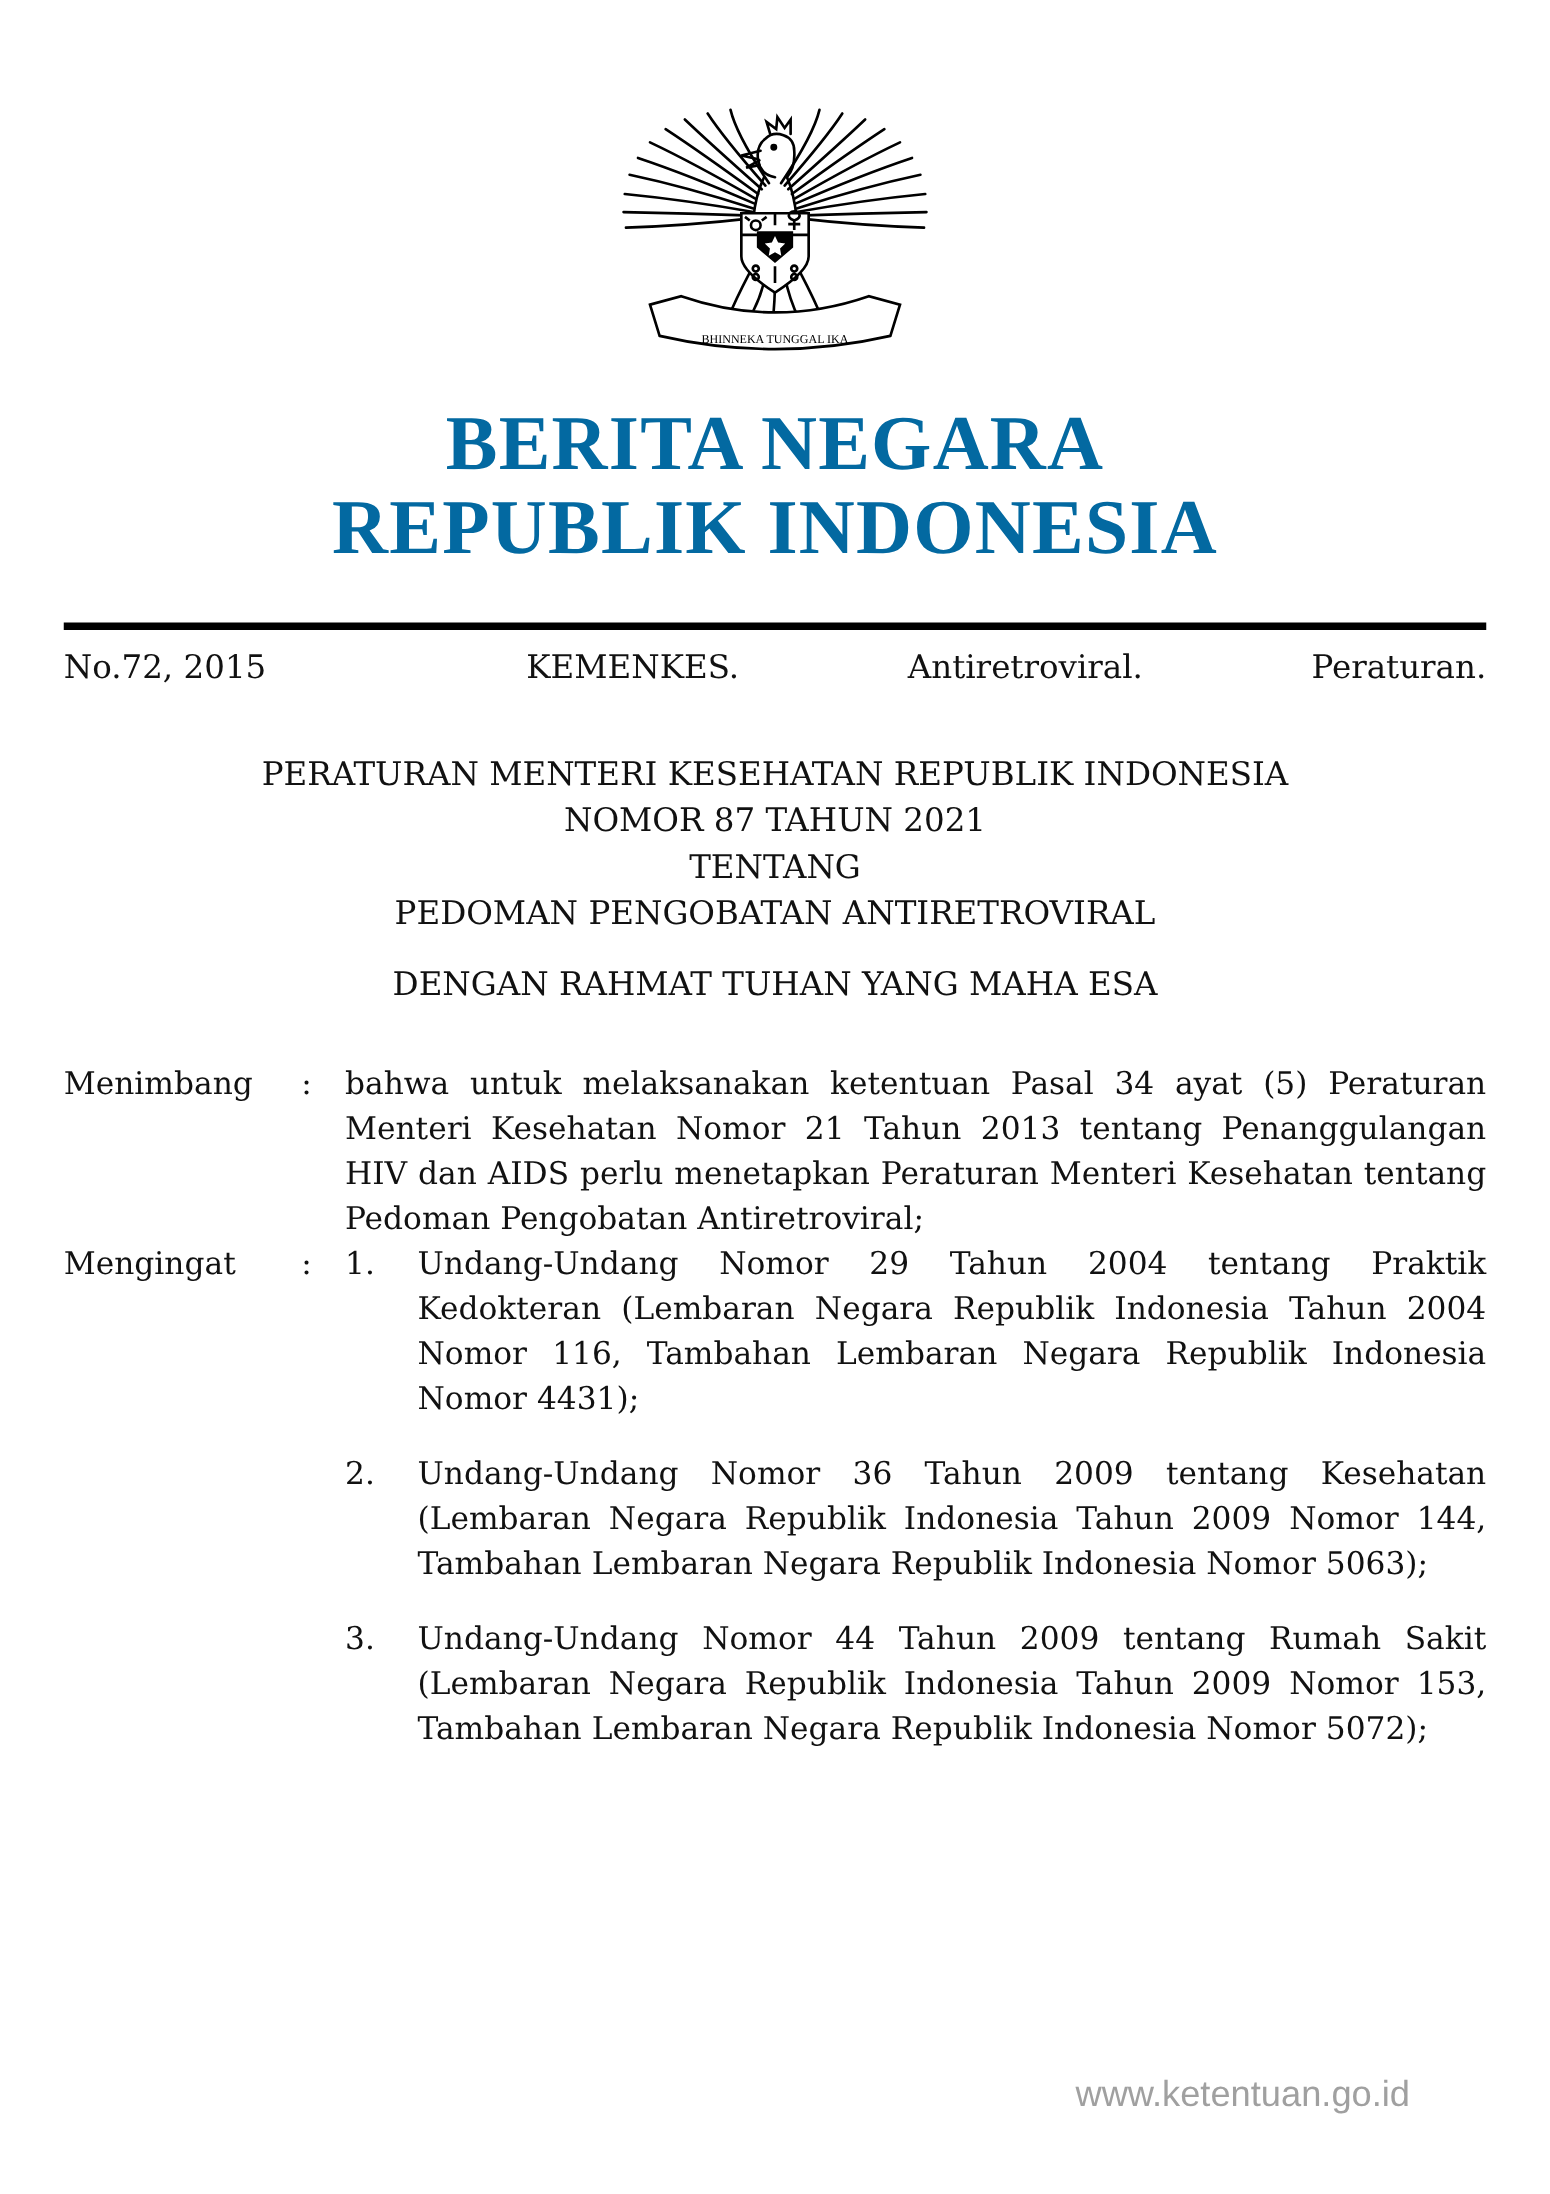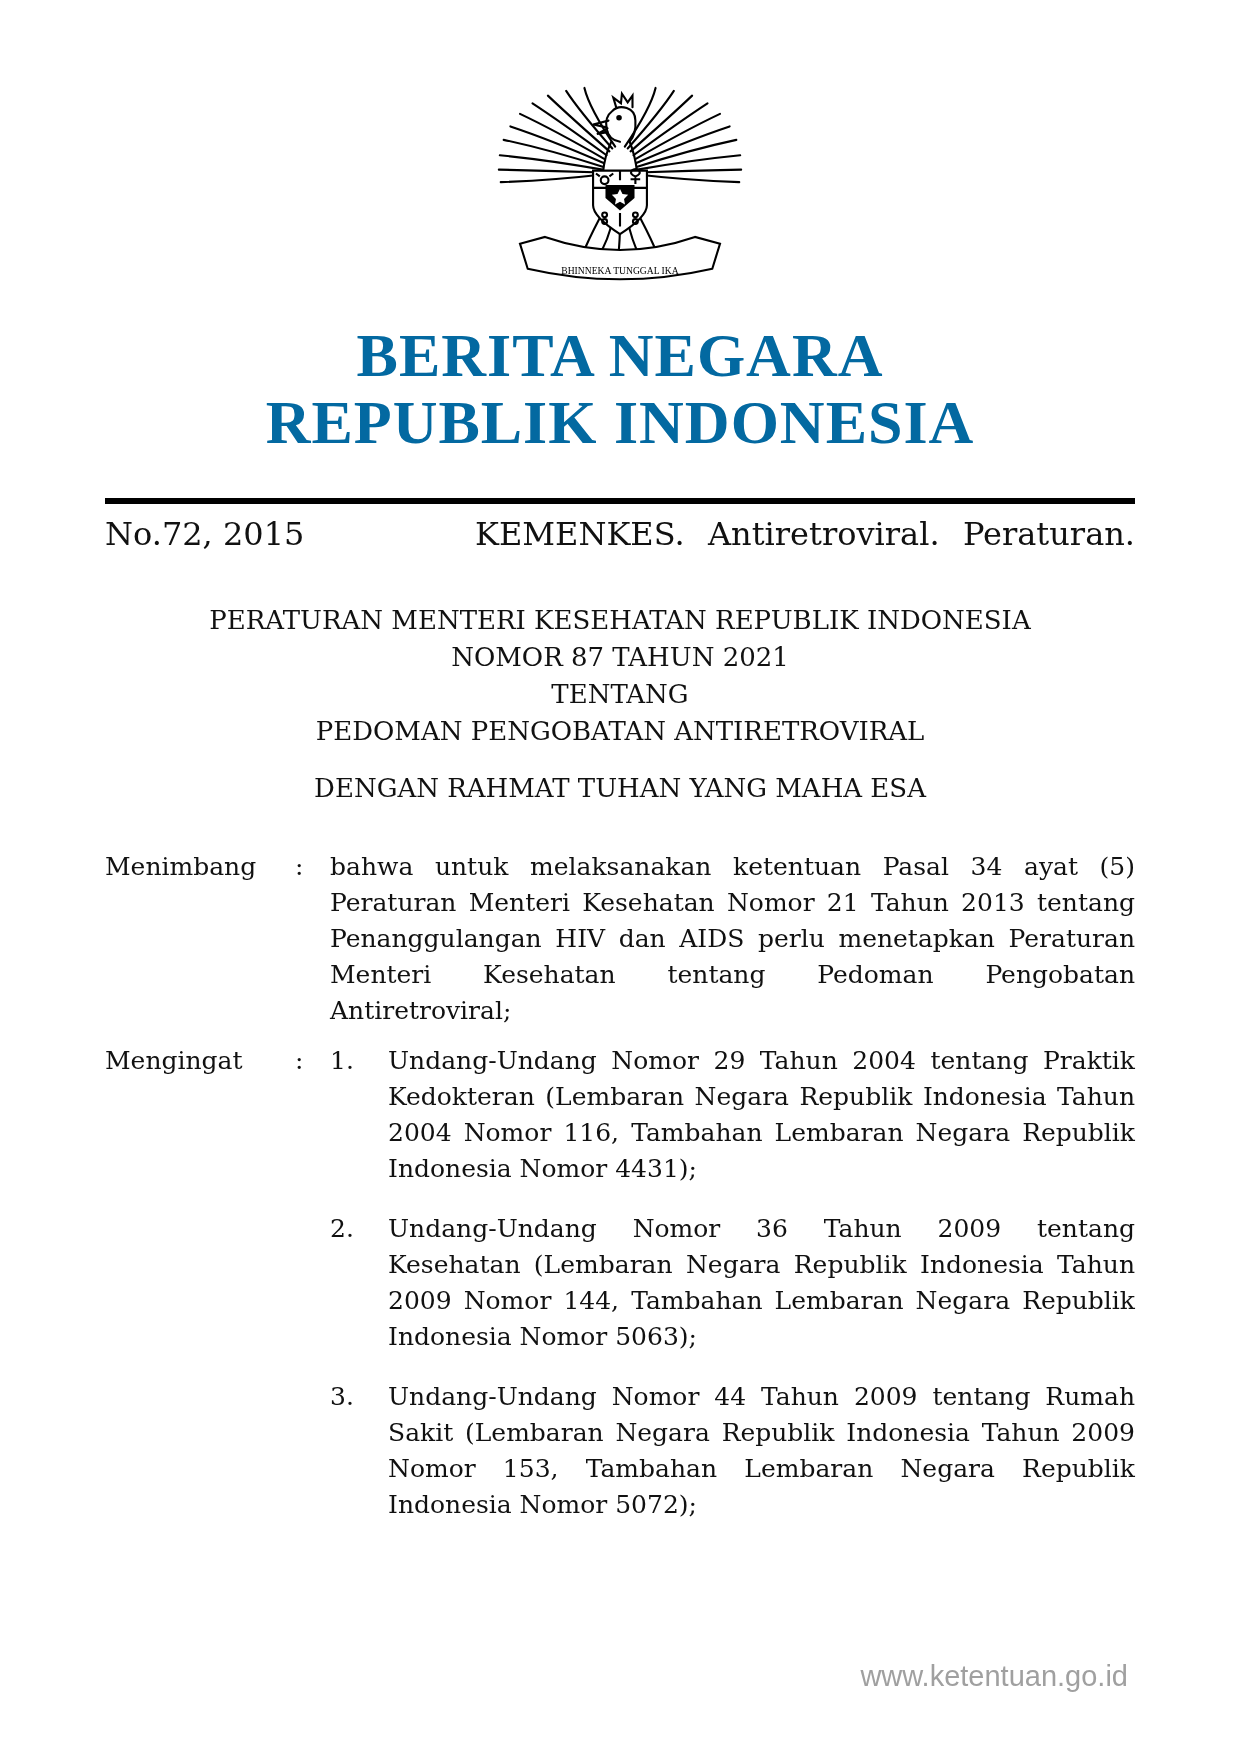--- a/index.html
+++ b/index.html
@@ -5,41 +5,41 @@
   html,body{margin:0;padding:0;background:#ffffff;}
   .page{
     position:relative;
     width:1240px;height:1755px;
     margin:0 auto;
     background:#ffffff;
     color:#111111;
     font-family:"DejaVu Serif", serif;
     overflow:hidden;
   }
-  .content{padding:0 105px;}
+  .content{padding:0 51px;}
   .emblem{
     width:270px;height:200px;
     margin:86px auto 0 auto;
   }
   .masthead-title{
     margin:36px 0 0 0;
     text-align:center;
     font-family:"Liberation Serif", serif;
     font-weight:700;
     font-size:62px;
     line-height:67px;
     letter-spacing:1px;
     color:#0369a1;
   }
   .masthead-title span{display:block;}
   .rule{height:6px;background:#000;margin-top:42px;}
   .issue-row{
     display:flex;
     margin-top:13px;
-    font-size:32px;
+    font-size:26px;
     line-height:35px;
   }
   .issue-no{width:370px;flex:0 0 auto;}
   .issue-subjects{flex:1 1 auto;}
   .subjects-line{display:flex;justify-content:space-between;}
   .title-block{
     margin-top:50px;
     text-align:center;
     font-size:26px;
     line-height:37px;
@@ -48,21 +48,21 @@
   .invocation{margin:20px 0 0 0;text-align:center;font-size:26px;line-height:37px;}
   .authority{margin:26px 0 0 0;text-align:center;font-size:26px;line-height:37px;}
   .clause{
     display:grid;
     grid-template-columns:190px 35px 1fr;
     font-size:25px;
     line-height:36px;
     align-items:start;
   }
   .clause--considering{margin-top:42px;}
-  .clause--remembering{margin-top:14px;}
+  .clause--remembering{}
   .clause-body{text-align:justify;}
   .clause-item{
     display:grid;
     grid-template-columns:58px 1fr;
     margin-bottom:24px;
   }
   .item-text{text-align:justify;}
   .footer-url{
     position:absolute;
     right:112px;

